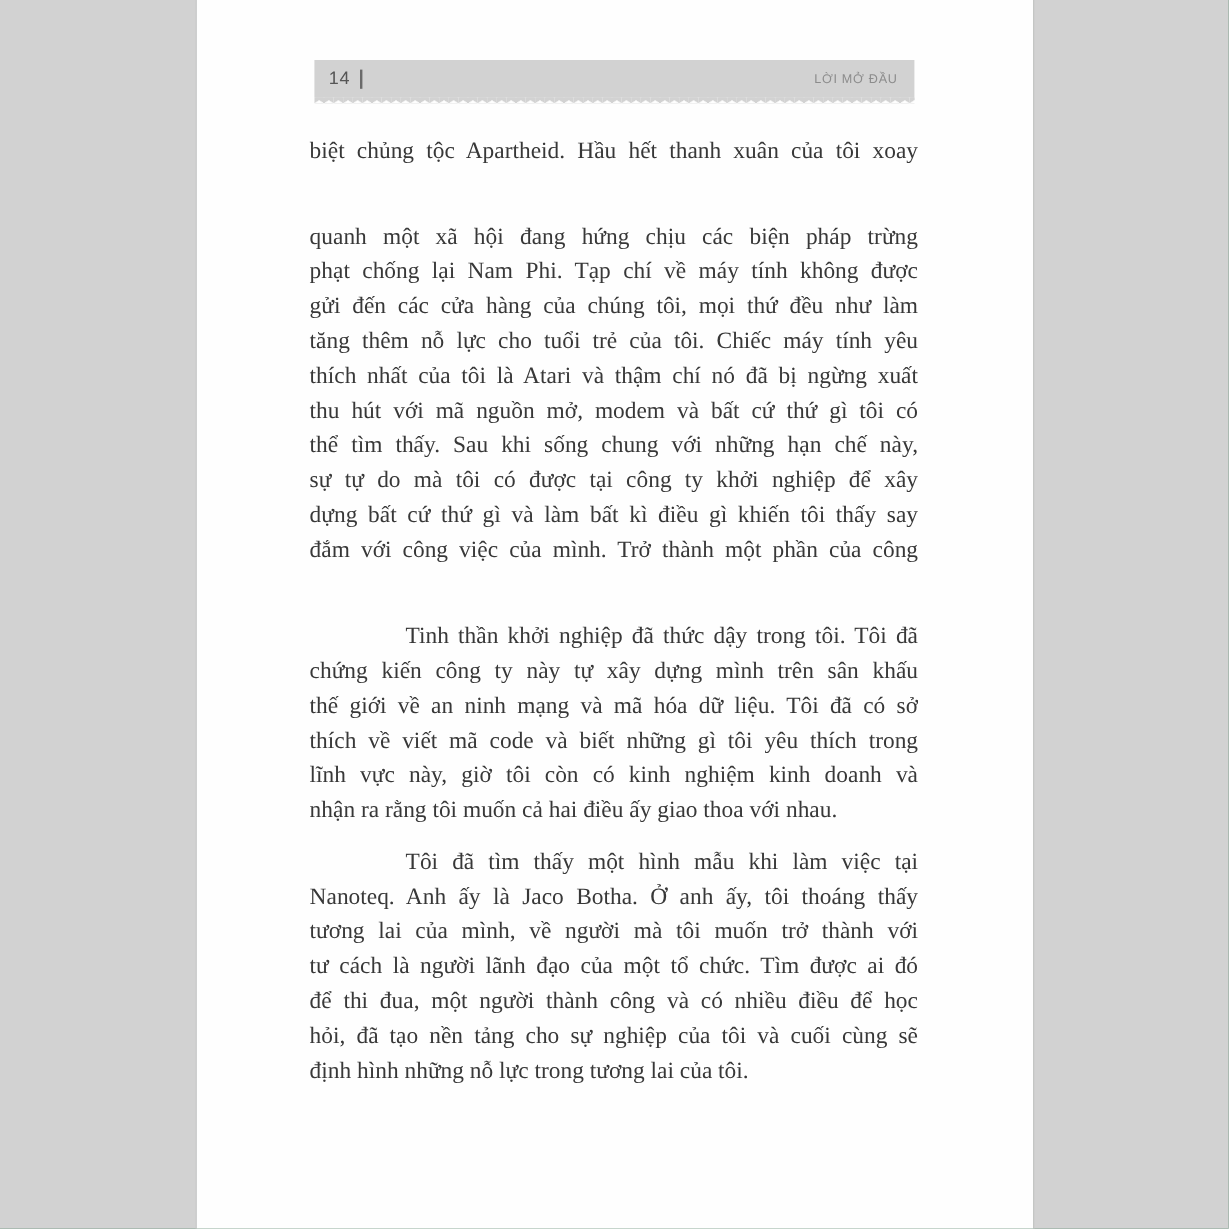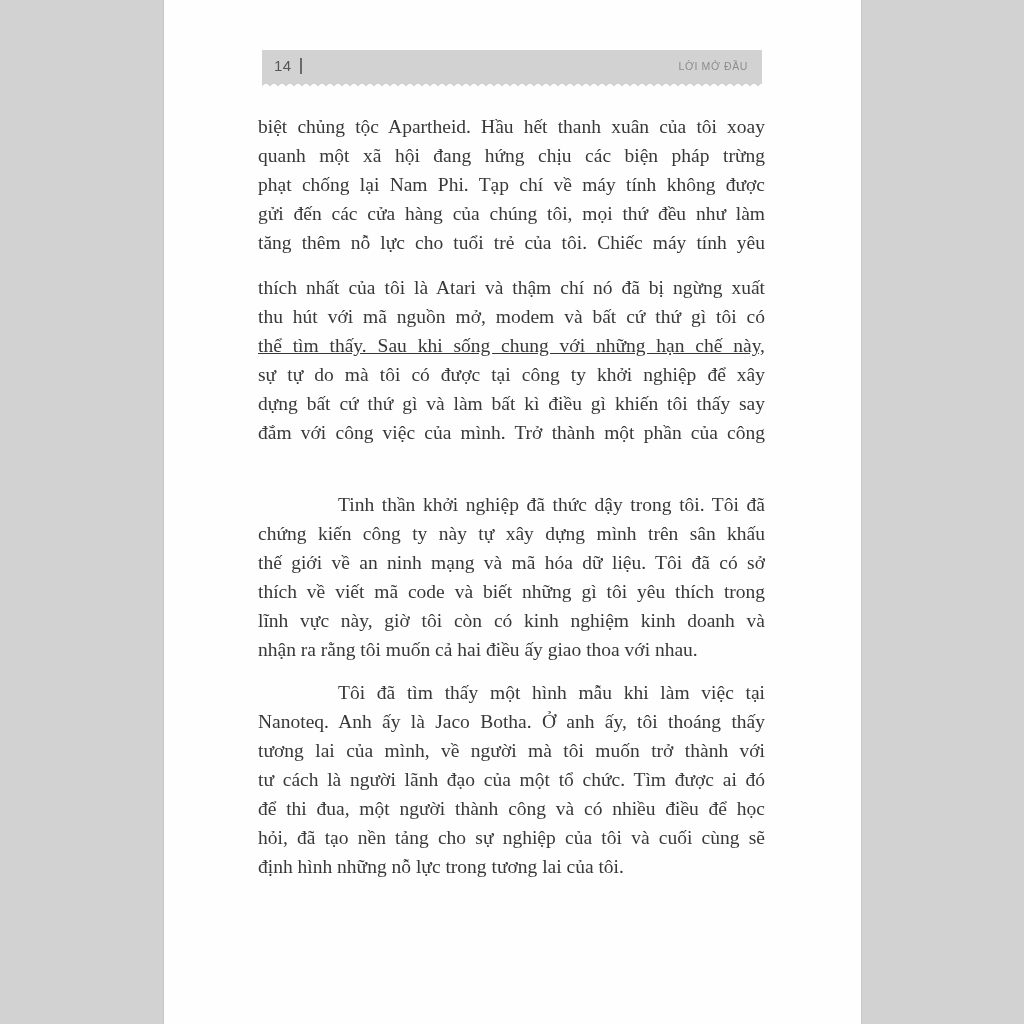--- a/index.html
+++ b/index.html
@@ -77,27 +77,27 @@
       <div class="header-left">
         <span class="page-number">14</span>
         <span class="page-number-divider"></span>
       </div>
       <div class="chapter-title">LỜI MỞ ĐẦU</div>
     </div>
 
     <div class="text-block">
         <div class="para">
           <div class="line" style="word-spacing: 5.27px;"><span style="display: inline-block;">biệt chủng tộc Apartheid. Hầu hết thanh xuân của tôi xoay</span></div>
-          <div class="line" style="word-spacing: 8.62px;"><span style="display: inline-block;">quanh một xã hội đang hứng chịu các biện pháp trừng</span></div>
+          <div class="line" style="word-spacing: 8.62px; margin-top: 42px;"><span style="display: inline-block;">quanh một xã hội đang hứng chịu các biện pháp trừng</span></div>
           <div class="line" style="word-spacing: 5.43px;"><span style="display: inline-block;">phạt chống lại Nam Phi. Tạp chí về máy tính không được</span></div>
           <div class="line" style="word-spacing: 4.93px;"><span style="display: inline-block;">gửi đến các cửa hàng của chúng tôi, mọi thứ đều như làm</span></div>
           <div class="line" style="word-spacing: 5.22px;"><span style="display: inline-block;">tăng thêm nỗ lực cho tuổi trẻ của tôi. Chiếc máy tính yêu</span></div>
-          <div class="line" style="word-spacing: 4.07px; margin-top: 16px;"><span style="display: inline-block;">thích nhất của tôi là Atari và thậm chí nó đã bị ngừng xuất</span></div>
+          <div class="line" style="word-spacing: 4.07px;"><span style="display: inline-block;">thích nhất của tôi là Atari và thậm chí nó đã bị ngừng xuất</span></div>
           <div class="line" style="word-spacing: 5.04px;"><span style="display: inline-block;">thu hút với mã nguồn mở, modem và bất cứ thứ gì tôi có</span></div>
-          <div class="line" style="word-spacing: 5.97px;"><span style="display: inline-block; text-decoration: underline;">thể tìm thấy. Sau khi sống chung với những hạn chế này,</span></div>
+          <div class="line" style="word-spacing: 5.97px;"><span style="display: inline-block;">thể tìm thấy. Sau khi sống chung với những hạn chế này,</span></div>
           <div class="line" style="word-spacing: 6.19px;"><span style="display: inline-block;">sự tự do mà tôi có được tại công ty khởi nghiệp để xây</span></div>
           <div class="line" style="word-spacing: 4.01px;"><span style="display: inline-block;">dựng bất cứ thứ gì và làm bất kì điều gì khiến tôi thấy say</span></div>
           <div class="line" style="word-spacing: 4.34px;"><span style="display: inline-block;">đắm với công việc của mình. Trở thành một phần của công</span></div>
           <div class="line last"><span style="display: inline-block; margin-top: 24px;">ty khởi nghiệp đó đã tác động sâu sắc đến cuộc đời tôi.</span></div>
         </div>
         <div class="para">
           <div class="line first" style="word-spacing: 2.75px;"><span style="display: inline-block;">Tinh thần khởi nghiệp đã thức dậy trong tôi. Tôi đã</span></div>
           <div class="line" style="word-spacing: 6.53px;"><span style="display: inline-block;">chứng kiến công ty này tự xây dựng mình trên sân khấu</span></div>
           <div class="line" style="word-spacing: 4.5px;"><span style="display: inline-block;">thế giới về an ninh mạng và mã hóa dữ liệu. Tôi đã có sở</span></div>
           <div class="line" style="word-spacing: 5px;"><span style="display: inline-block;">thích về viết mã code và biết những gì tôi yêu thích trong</span></div>

